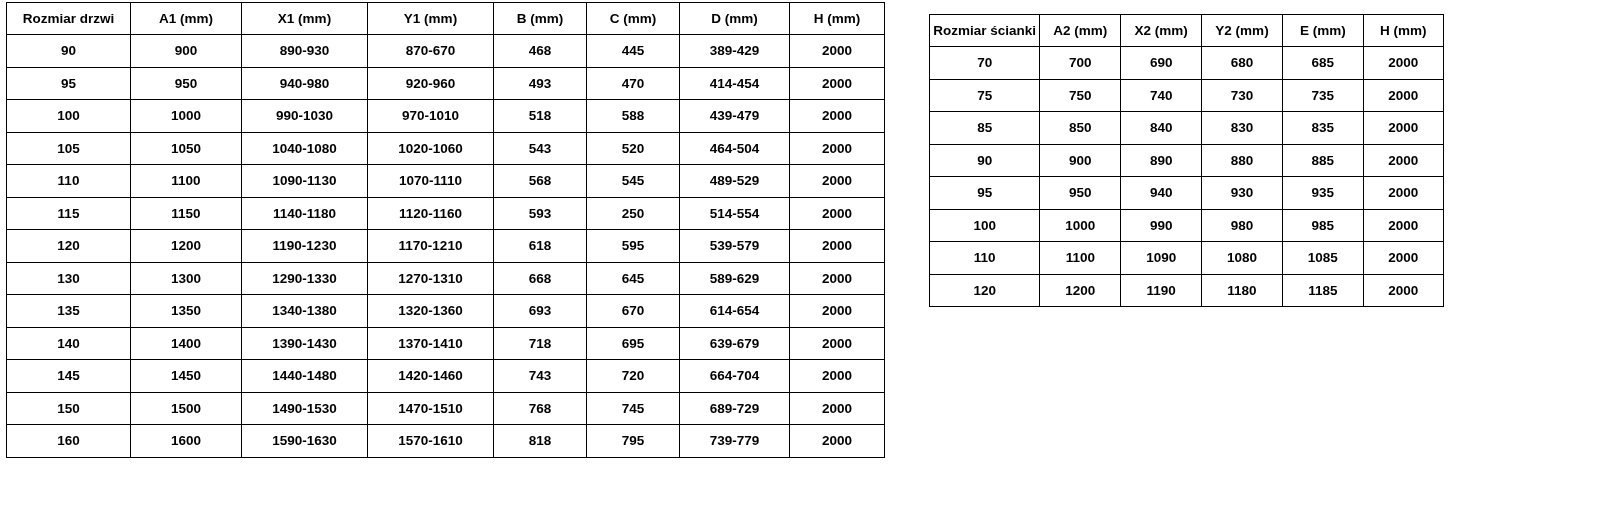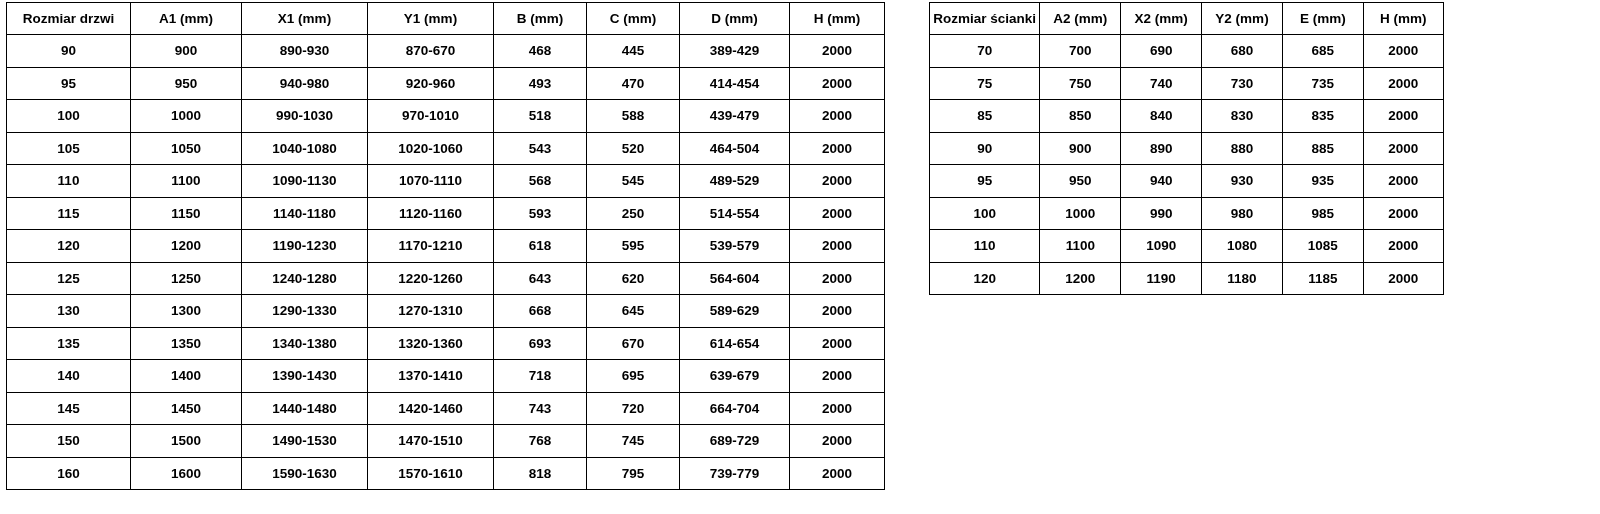--- a/index.html
+++ b/index.html
@@ -21,21 +21,21 @@
   }
   .table-wrap {
     position: absolute;
   }
   #doors-table-wrap {
     left: 6px;
     top: 2px;
   }
   #walls-table-wrap {
     left: 929px;
-    top: 2px;
+    top: 14px;
     border-radius: 10px;
   }
   table {
     border-collapse: collapse;
     table-layout: fixed;
   }
   th, td {
     border: 1px solid #000000;
     text-align: center;
     vertical-align: middle;
@@ -161,30 +161,20 @@
             <td>120</td>
             <td>1200</td>
             <td>1190-1230</td>
             <td>1170-1210</td>
             <td>618</td>
             <td>595</td>
             <td>539-579</td>
             <td>2000</td>
           </tr>
           <tr>
-            <td>125</td>
-            <td>1250</td>
-            <td>1240-1280</td>
-            <td>1220-1260</td>
-            <td>643</td>
-            <td>620</td>
-            <td>564-604</td>
-            <td>2000</td>
-          </tr>
-          <tr>
             <td>130</td>
             <td>1300</td>
             <td>1290-1330</td>
             <td>1270-1310</td>
             <td>668</td>
             <td>645</td>
             <td>589-629</td>
             <td>2000</td>
           </tr>
           <tr>

